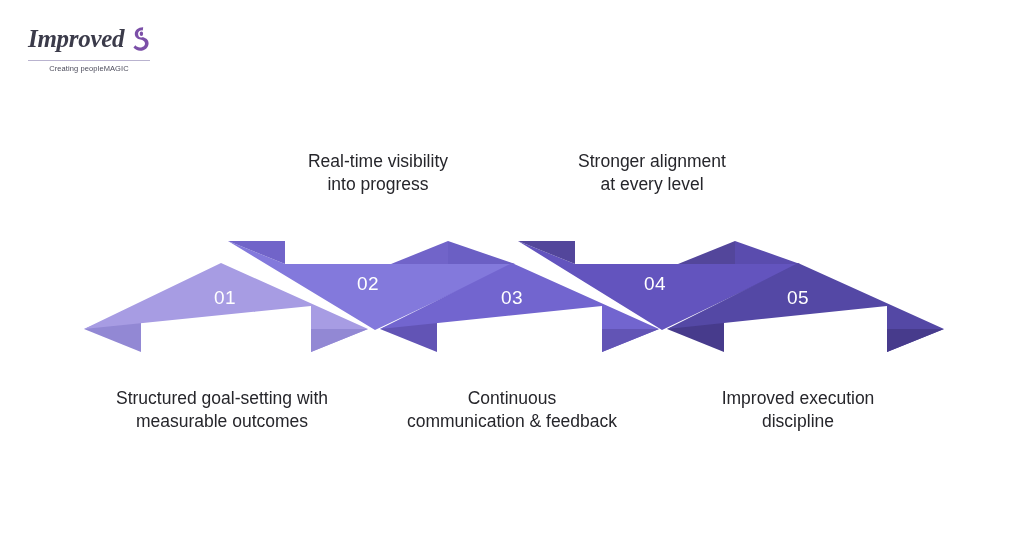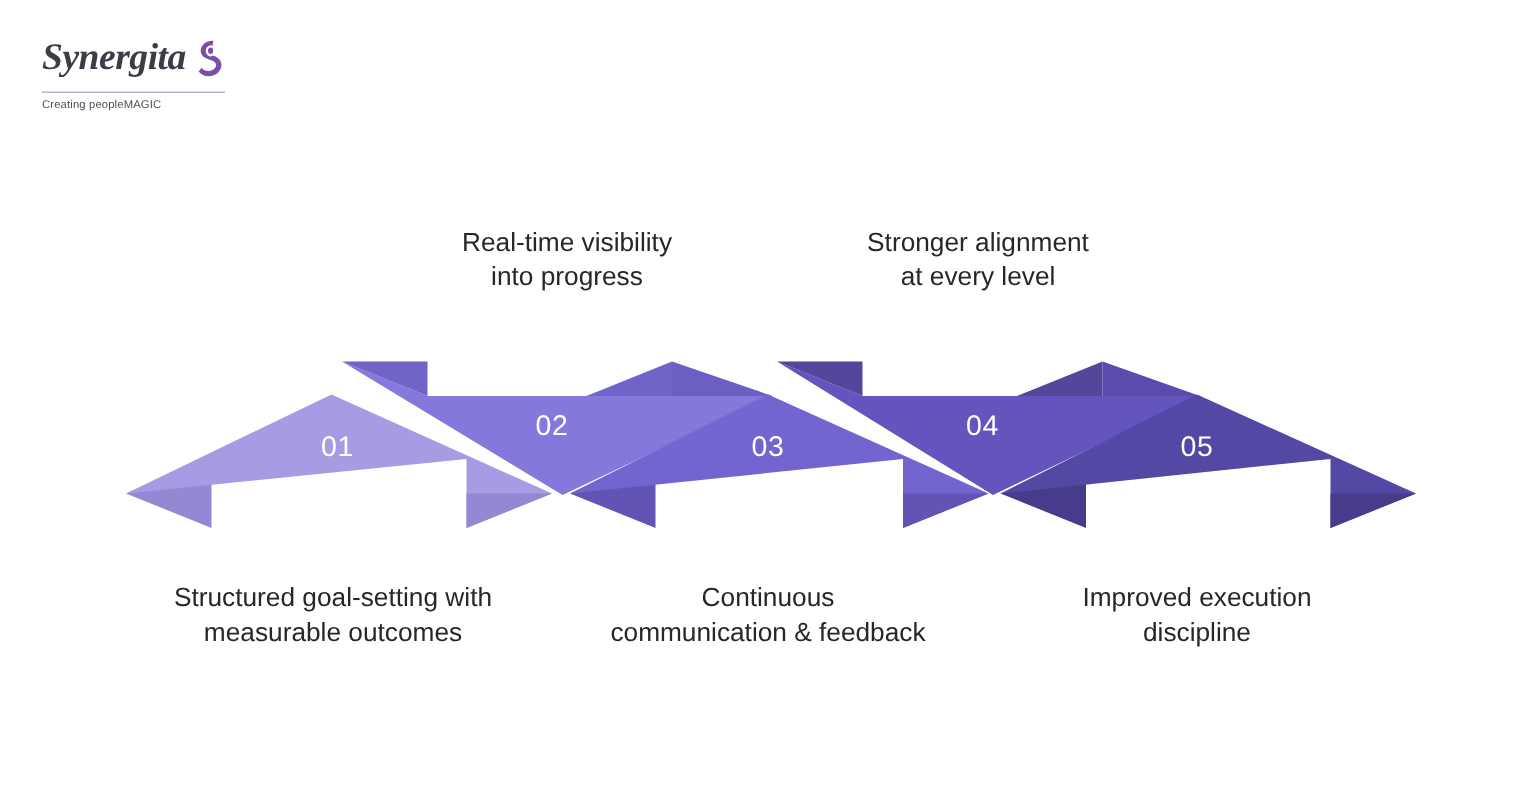--- a/index.html
+++ b/index.html
@@ -44,21 +44,21 @@
     height: 1px;
     background: #b9b3cf;
     margin-top: 4px;
   }
   #brand-logo .tagline {
     font-family: "Liberation Sans", sans-serif;
     font-size: 7.5px;
     color: #4d4d5c;
     letter-spacing: 0.1px;
     margin-top: 3px;
-    text-align: left;
+    text-align: center;
     width: 122px;
     white-space: nowrap;
   }
 
   
   #process-diagram {
     position: absolute;
     left: 0;
     top: 0;
     width: 1024px;
@@ -77,21 +77,21 @@
     font-size: 17.5px;
     fill: #26262b;
     text-anchor: middle;
   }
 </style>
 </head>
 <body>
 
 <div id="brand-logo">
   <div>
-    <span class="wordmark">Synergita</span>
+    <span class="wordmark">Improved</span>
     <span class="mark">
       <svg width="20" height="26" viewBox="0 0 20 26" aria-hidden="true">
         <path d="M13.2 1.2 C8.4 1.0 4.6 4.2 4.8 8.2 C5.0 11.4 7.6 12.8 10.4 13.6
                  C13.0 14.4 15.0 15.2 15.0 17.4 C15.0 19.8 12.6 21.4 10.0 21.4
                  C8.0 21.4 6.4 20.6 5.4 19.2 L3.4 21.6 C5.0 23.6 7.4 24.8 10.2 24.8
                  C14.8 24.8 18.6 21.6 18.6 17.2 C18.6 13.6 15.8 12.0 12.8 11.0
                  C10.2 10.2 8.4 9.5 8.4 7.6 C8.4 5.6 10.4 4.3 12.8 4.4 Z" fill="#7b4fa8"></path>
         <ellipse cx="11.2" cy="8.0" rx="3.0" ry="3.6" fill="#ffffff"></ellipse>
         <ellipse cx="11.4" cy="7.8" rx="1.7" ry="2.2" fill="#7b4fa8"></ellipse>
       </svg>

